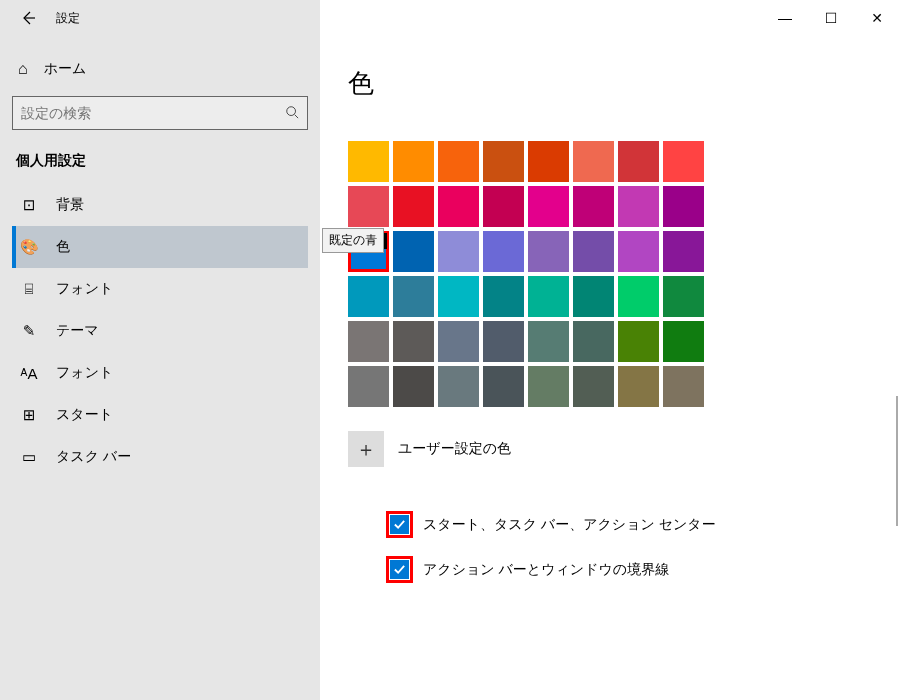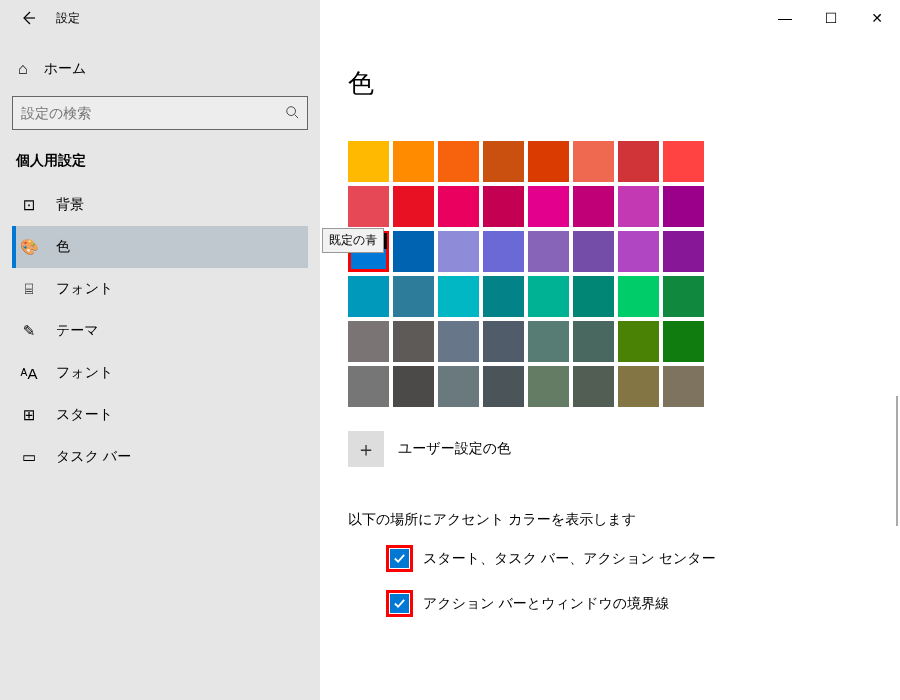--- a/index.html
+++ b/index.html
@@ -275,21 +275,20 @@
         </div>
       </div>
 
     <div class="custom-row">
       <div class="plus-btn">
         <span>＋</span>
       </div>
       <span>ユーザー設定の色</span>
     </div>
 
-    <div class="subhead">以下の場所にアクセント カラーを表示します</div>
     <div id="cb-list">
         <div class="cb-row">
           <div class="cb-outer">
             <div class="cb">
               <svg viewBox="0 0 14 14">
                 <path d="M2 7 L5.5 10.5 L12 3" stroke="#fff" stroke-width="2" fill="none"></path>
               </svg>
             </div>
           </div>
           <span>スタート、タスク バー、アクション センター</span>

